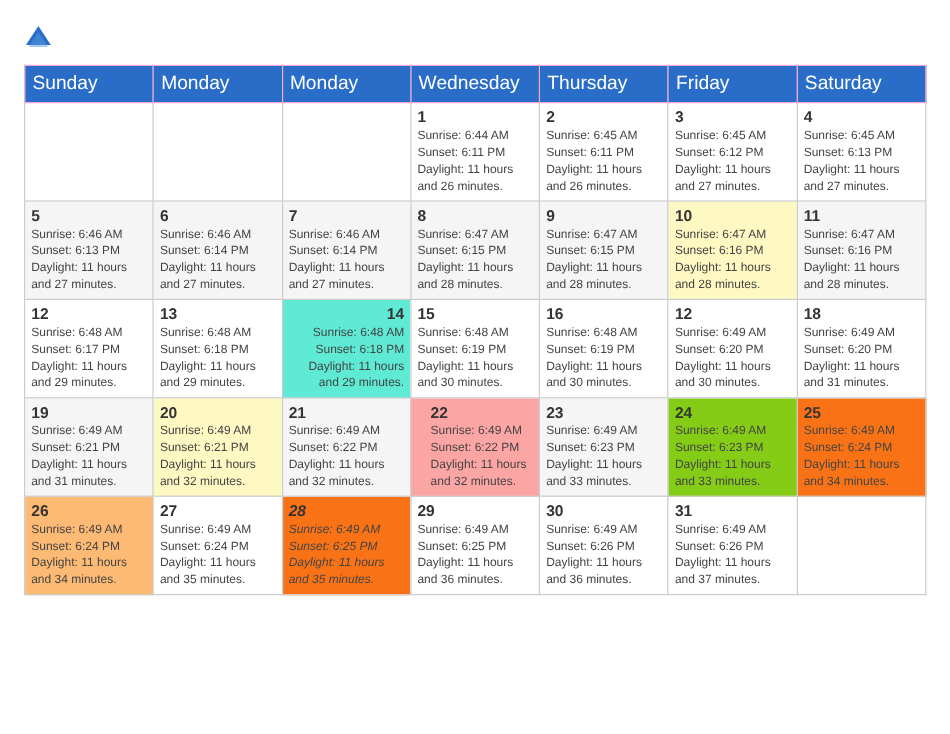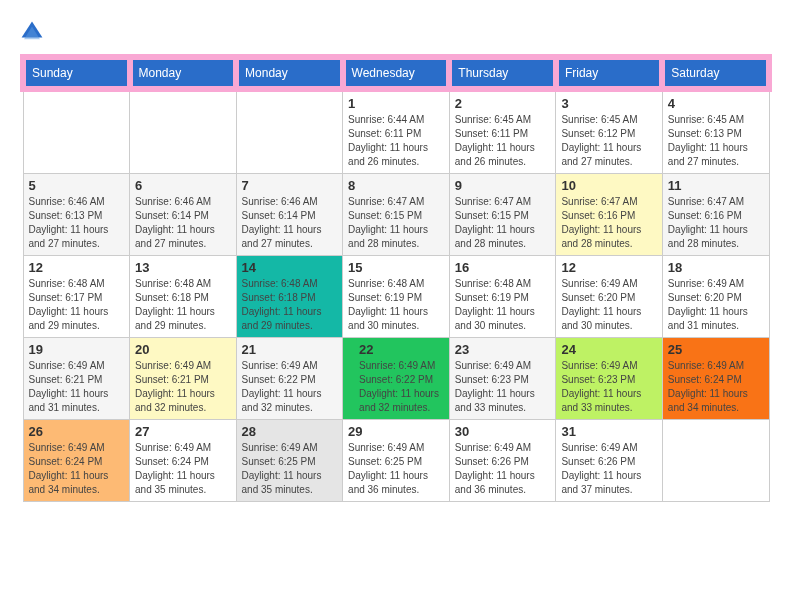--- a/index.html
+++ b/index.html
@@ -55,23 +55,23 @@
     .calendar {
       width: 100%;
       border-collapse: collapse;
       font-size: 11px;
     }
     .calendar th {
       background-color: #2a6dc9;
       color: #fff;
       text-align: left;
       padding: 6px 6px;
-      font-size: 12px;
+      font-size: 16px;
       font-weight: normal;
-      border: 6px solid #f9a8d4;
+      border: 1px solid #f9a8d4;
     }
     .calendar td {
       border: 1px solid #ccc;
       vertical-align: top;
       padding: 4px 5px;
       height: 80px;
       width: 107px;
     }
     .day-number {
       font-size: 13px;
@@ -183,21 +183,21 @@
       </tr>
       <tr>
         <td style="background-color: rgb(255, 255, 255);">
           <div class="day-number">12</div>
           <div class="day-info">Sunrise: 6:48 AM<br>Sunset: 6:17 PM<br>Daylight: 11 hours and 29 minutes.</div>
         </td>
         <td style="background-color: rgb(255, 255, 255);">
           <div class="day-number">13</div>
           <div class="day-info">Sunrise: 6:48 AM<br>Sunset: 6:18 PM<br>Daylight: 11 hours and 29 minutes.</div>
         </td>
-        <td style="background-color: #14b8a6;">
+        <td style="background-color: #5eead4; text-align: right;">
           <div class="day-number">14</div>
           <div class="day-info">Sunrise: 6:48 AM<br>Sunset: 6:18 PM<br>Daylight: 11 hours and 29 minutes.</div>
         </td>
         <td style="background-color: rgb(255, 255, 255);">
           <div class="day-number">15</div>
           <div class="day-info">Sunrise: 6:48 AM<br>Sunset: 6:19 PM<br>Daylight: 11 hours and 30 minutes.</div>
         </td>
         <td style="background-color: rgb(255, 255, 255); margin-left: 44px;">
           <div class="day-number">16</div>
           <div class="day-info">Sunrise: 6:48 AM<br>Sunset: 6:19 PM<br>Daylight: 11 hours and 30 minutes.</div>
@@ -217,47 +217,47 @@
           <div class="day-info">Sunrise: 6:49 AM<br>Sunset: 6:21 PM<br>Daylight: 11 hours and 31 minutes.</div>
         </td>
         <td style="background-color: #fef9c3;">
           <div class="day-number">20</div>
           <div class="day-info">Sunrise: 6:49 AM<br>Sunset: 6:21 PM<br>Daylight: 11 hours and 32 minutes.</div>
         </td>
         <td style="background-color: rgb(245, 245, 245);">
           <div class="day-number">21</div>
           <div class="day-info">Sunrise: 6:49 AM<br>Sunset: 6:22 PM<br>Daylight: 11 hours and 32 minutes.</div>
         </td>
-        <td style="background-color: #22c55e; padding-left: 16px;">
+        <td style="background-color: #fca5a5; padding-left: 16px;">
           <div class="day-number">22</div>
           <div class="day-info">Sunrise: 6:49 AM<br>Sunset: 6:22 PM<br>Daylight: 11 hours and 32 minutes.</div>
         </td>
         <td style="background-color: rgb(245, 245, 245);">
           <div class="day-number">23</div>
           <div class="day-info">Sunrise: 6:49 AM<br>Sunset: 6:23 PM<br>Daylight: 11 hours and 33 minutes.</div>
         </td>
-        <td style="background-color: #bef264;">
+        <td style="background-color: #84cc16;">
           <div class="day-number">24</div>
           <div class="day-info">Sunrise: 6:49 AM<br>Sunset: 6:23 PM<br>Daylight: 11 hours and 33 minutes.</div>
         </td>
         <td style="background-color: #f97316;">
           <div class="day-number">25</div>
           <div class="day-info">Sunrise: 6:49 AM<br>Sunset: 6:24 PM<br>Daylight: 11 hours and 34 minutes.</div>
         </td>
       </tr>
       <tr>
         <td style="background-color: #fdba74;">
           <div class="day-number">26</div>
           <div class="day-info">Sunrise: 6:49 AM<br>Sunset: 6:24 PM<br>Daylight: 11 hours and 34 minutes.</div>
         </td>
         <td style="background-color: rgb(255, 255, 255);">
           <div class="day-number">27</div>
           <div class="day-info">Sunrise: 6:49 AM<br>Sunset: 6:24 PM<br>Daylight: 11 hours and 35 minutes.</div>
         </td>
-        <td style="background-color: #e5e5e5;">
+        <td style="background-color: #f97316; font-style: italic;">
           <div class="day-number">28</div>
           <div class="day-info">Sunrise: 6:49 AM<br>Sunset: 6:25 PM<br>Daylight: 11 hours and 35 minutes.</div>
         </td>
         <td style="background-color: rgb(255, 255, 255);">
           <div class="day-number">29</div>
           <div class="day-info">Sunrise: 6:49 AM<br>Sunset: 6:25 PM<br>Daylight: 11 hours and 36 minutes.</div>
         </td>
         <td style="background-color: rgb(255, 255, 255);">
           <div class="day-number">30</div>
           <div class="day-info">Sunrise: 6:49 AM<br>Sunset: 6:26 PM<br>Daylight: 11 hours and 36 minutes.</div>

